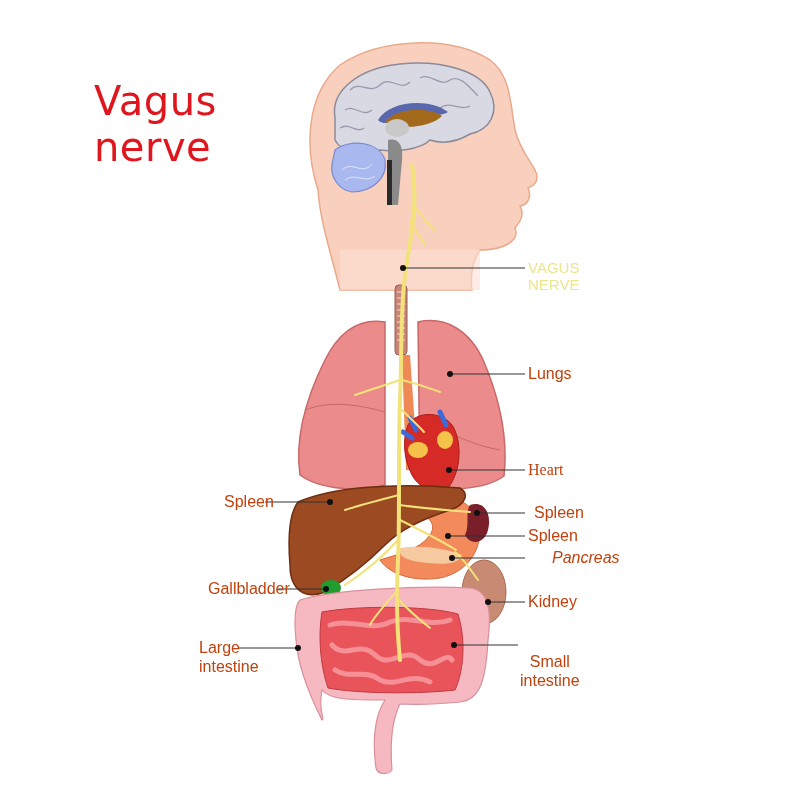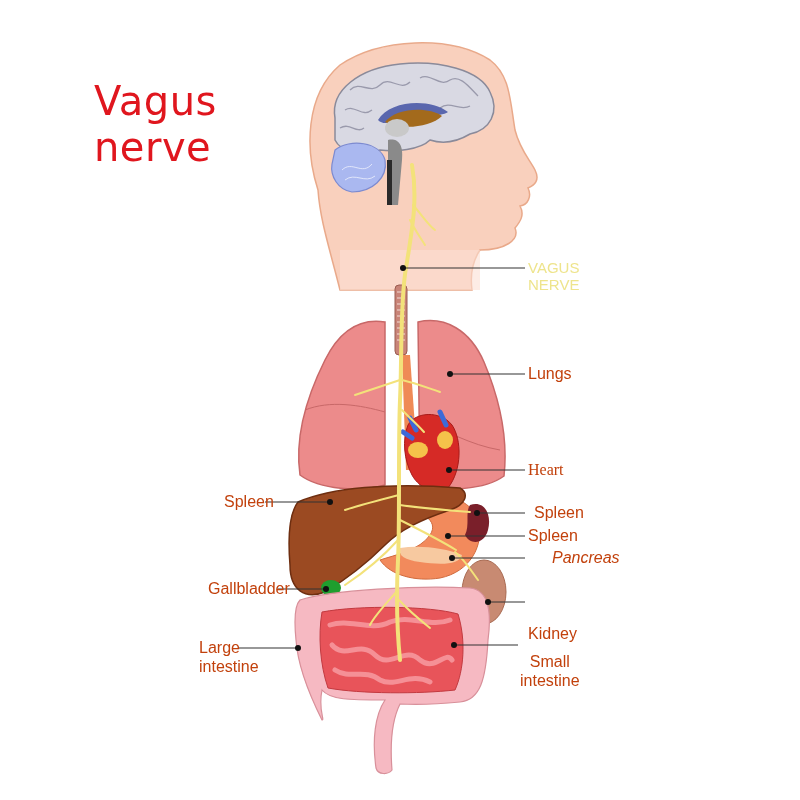--- a/index.html
+++ b/index.html
@@ -140,21 +140,21 @@
   <div>VAGUS</div>
   <div>NERVE</div>
 </div>
 <div class="label" style="left:528px; top:364px;">Lungs</div>
 <div class="label" style="left:528px; top:460px;font-family:Liberation Serif, serif;">Heart</div>
 <div class="label" style="left:224px; top:492px;">Spleen</div>
 <div class="label" style="left:534px; top:503px;">Spleen</div>
 <div class="label" style="left:528px; top:526px;">Spleen</div>
 <div class="label" style="left:552px; top:548px;font-style:italic;">Pancreas</div>
 <div class="label" style="left:192px; top:579px;margin-left:16px;">Gallbladder</div>
-<div class="label" style="left:528px; top:624px;">Kidney</div>
+<div class="label" style="left:528px; top:592px;">Kidney</div>
 <div class="label" style="left:192px; top:638px;margin-left:7px;">
   <div>Large</div>
   <div>intestine</div>
 </div>
 <div class="label" style="left:520px; top:635px; text-align:center;margin-top:17px;">
   <div>Small</div>
   <div>intestine</div>
 </div>
 
 </body></html>

